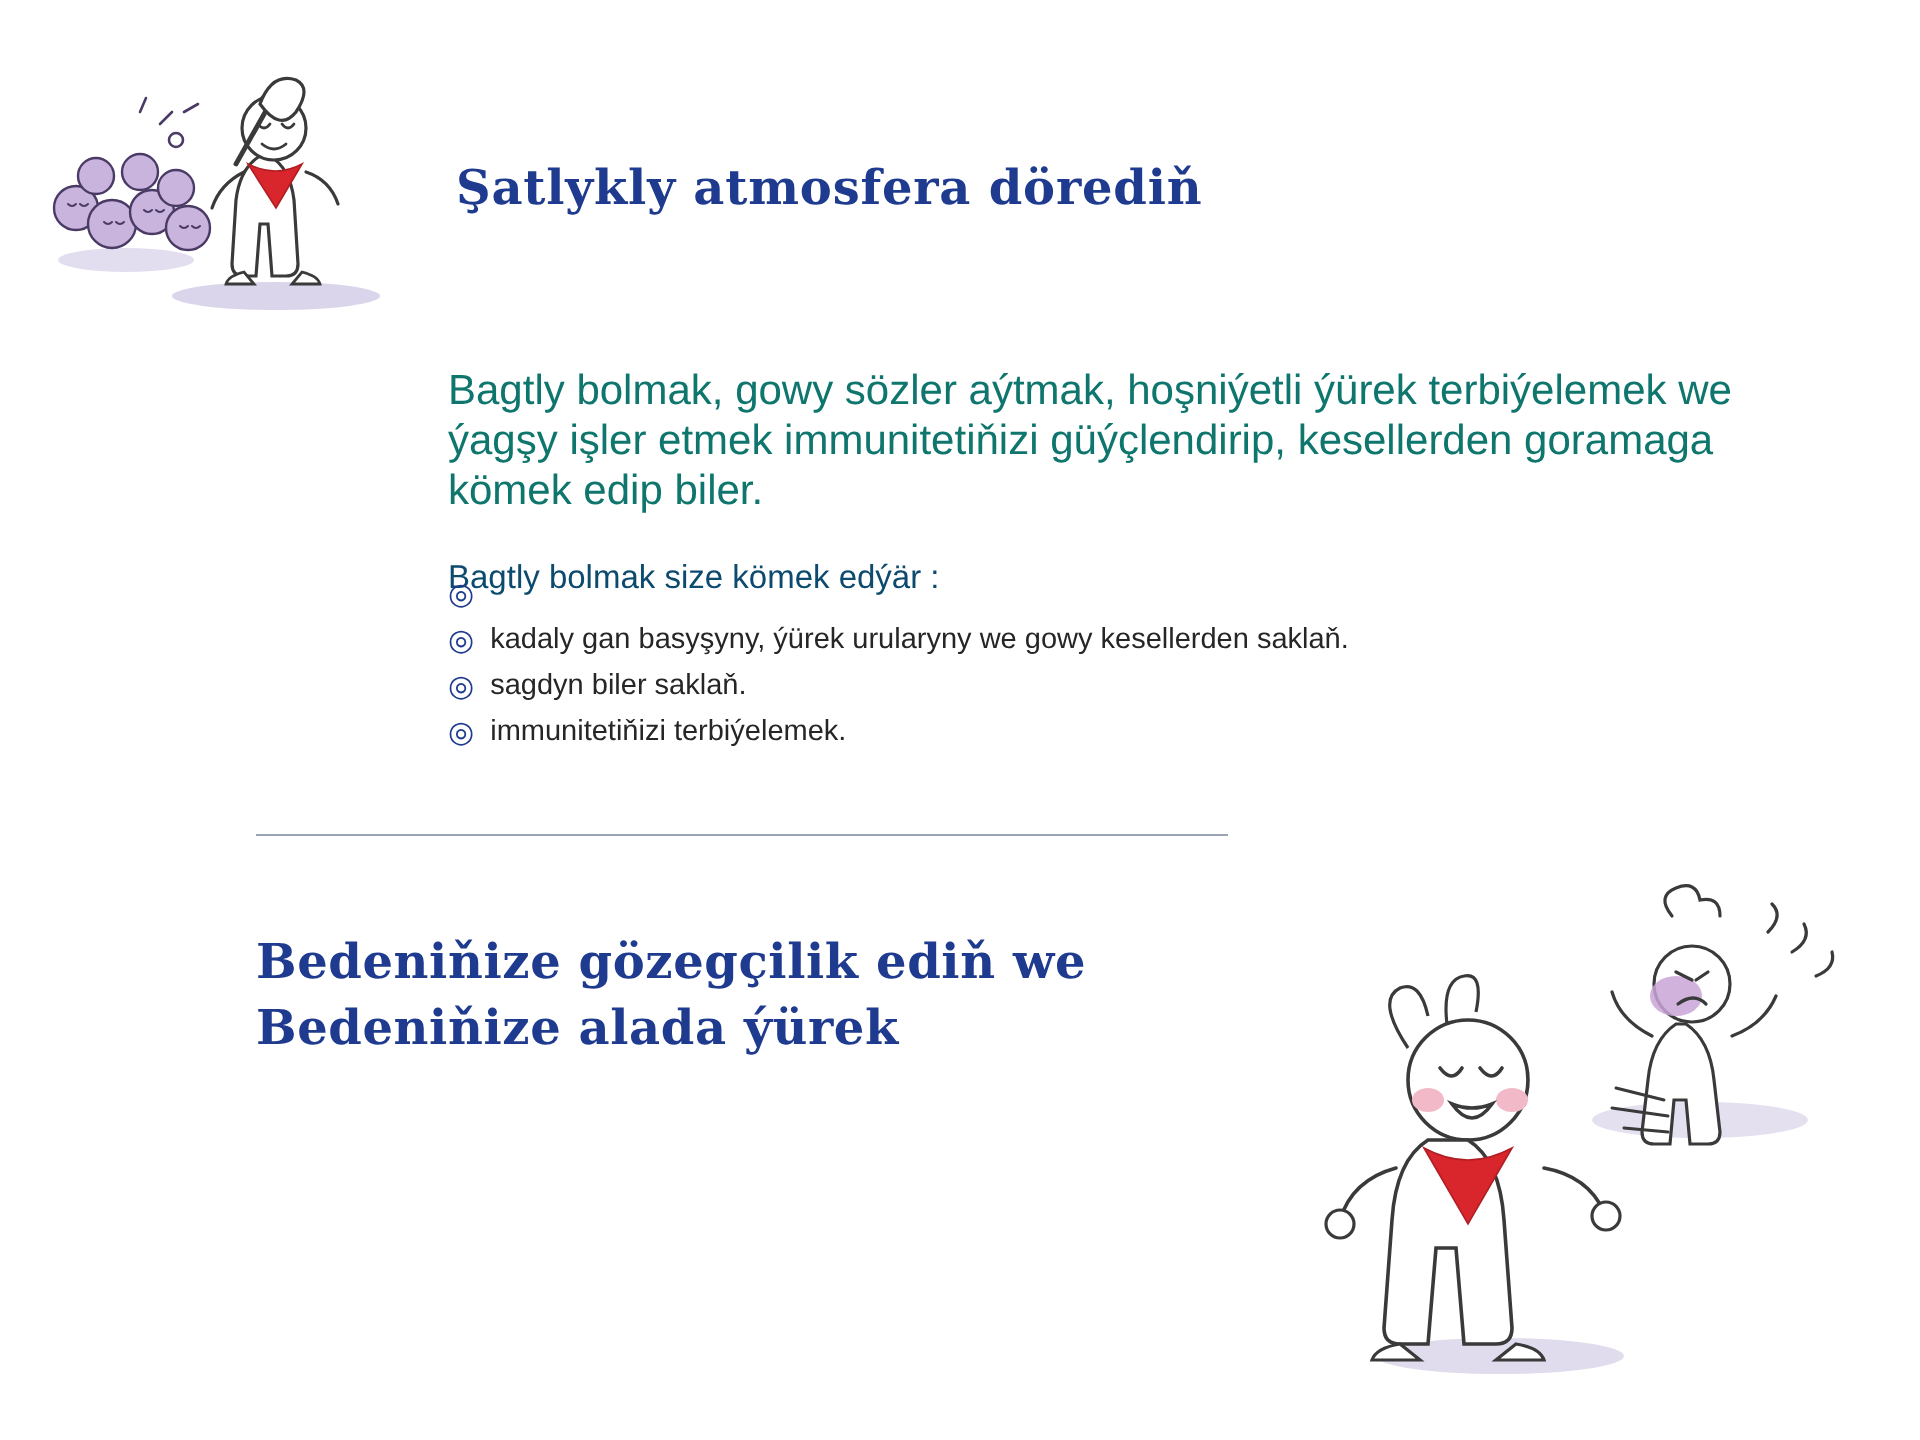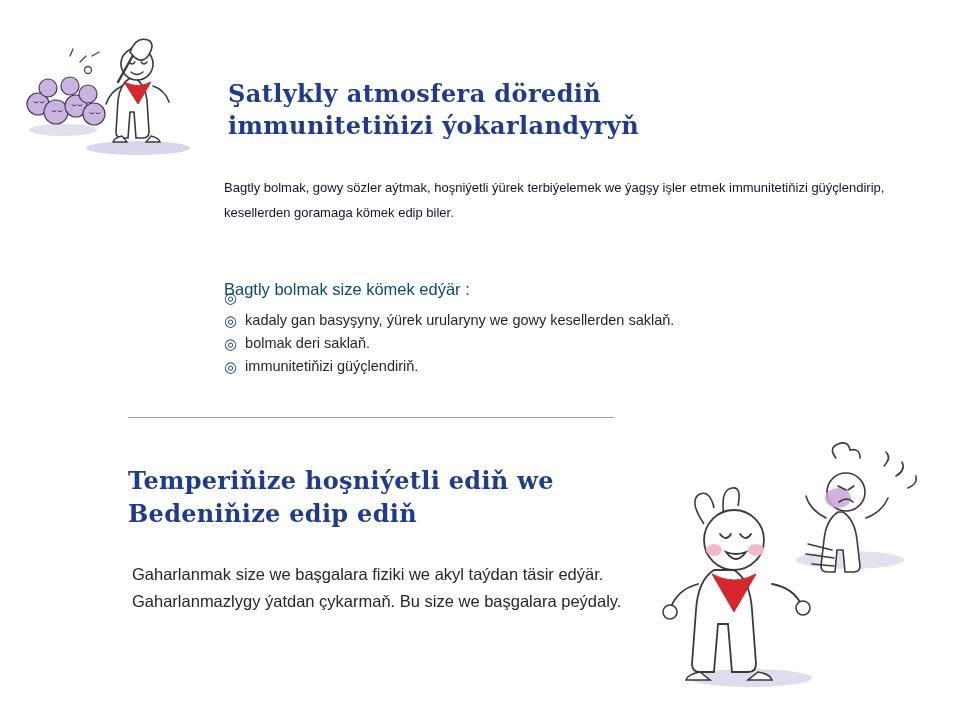--- a/index.html
+++ b/index.html
@@ -51,23 +51,23 @@
   }
   .title-1 .line2 {
     display: block;
   }
 
   .body-1 {
     position: absolute;
     left: 224px;
     top: 162px;
     width: 700px;
-    font-size: 13px;
+    font-size: 21px;
     line-height: 25px;
-    color: #0f172a;
+    color: #0f766e;
   }
 
   .lead-2 {
     position: absolute;
     left: 224px;
     top: 260px;
     width: 700px;
     font-size: 16.5px;
     line-height: 25px;
     color: #0c4a6e;
@@ -185,53 +185,51 @@
       <path d="M100 56 l18 -32" stroke="#3a3a3a" stroke-width="2.4" stroke-linecap="round"></path>
       <path d="M112 26 q6 -16 18 -12 q8 4 0 16 q-8 10 -18 -4 z" fill="#ffffff" stroke="#3a3a3a" stroke-width="1.6"></path>
 
       <path d="M104 110 q-8 2 -9 6 l14 0 z" fill="#ffffff" stroke="#3a3a3a" stroke-width="1.4"></path>
       <path d="M133 110 q8 2 9 6 l-14 0 z" fill="#ffffff" stroke="#3a3a3a" stroke-width="1.4"></path>
     </svg>
   </div>
 
   <h1 class="title-1">
     <span>Şatlykly atmosfera dörediň</span>
-    <span class="line2">immunitetiňizi ýokarlandyryň</span>
   </h1>
 
   <p class="body-1">Bagtly bolmak, gowy sözler aýtmak, hoşniýetli ýürek terbiýelemek we ýagşy işler etmek immunitetiňizi güýçlendirip, kesellerden goramaga kömek edip biler.</p>
 
   <p class="lead-2">Bagtly bolmak size kömek edýär :</p>
 
   <ul class="bullets">
     <li>
       <span class="bullet-mark">◎</span>
     </li>
     <li>
       <span class="bullet-mark">◎</span>
       <span>kadaly gan basyşyny, ýürek urularyny we gowy kesellerden saklaň.</span>
     </li>
     <li>
       <span class="bullet-mark">◎</span>
-      <span>bolmak deri saklaň.</span>
-    </li>
-    <li>
-      <span class="bullet-mark">◎</span>
-      <span>immunitetiňizi güýçlendiriň.</span>
+      <span>sagdyn biler saklaň.</span>
+    </li>
+    <li>
+      <span class="bullet-mark">◎</span>
+      <span>immunitetiňizi terbiýelemek.</span>
     </li>
   </ul>
 
   <div class="divider"></div>
 
   <h2 class="title-2">
-    <span>Temperiňize hoşniýetli ediň we</span><br>
-    <span>Bedeniňize edip ediň</span>
+    <span>Bedeniňize gözegçilik ediň we</span><br>
+    <span>Bedeniňize alada ýürek</span>
   </h2>
 
-  <p class="body-2">Gaharlanmak size we başgalara fiziki we akyl taýdan täsir edýär. Gaharlanmazlygy ýatdan çykarmaň. Bu size we başgalara peýdaly.</p>
 
   <div class="illu-bottom">
     <svg viewBox="0 0 300 260" width="300" height="260" xmlns="http://www.w3.org/2000/svg">
 
       <ellipse cx="110" cy="238" rx="62" ry="9" fill="#cfc7e4" opacity="0.65"></ellipse>
       <ellipse cx="210" cy="120" rx="54" ry="9" fill="#cfc7e4" opacity="0.55"></ellipse>
 
       <g fill="none" stroke="#3a3a3a" stroke-width="1.6" stroke-linecap="round">
         <path d="M196 18 q-8 -10 2 -14 q10 -4 12 6 q10 -2 10 8"></path>
         <path d="M244 26 q8 -8 2 -14"></path>

